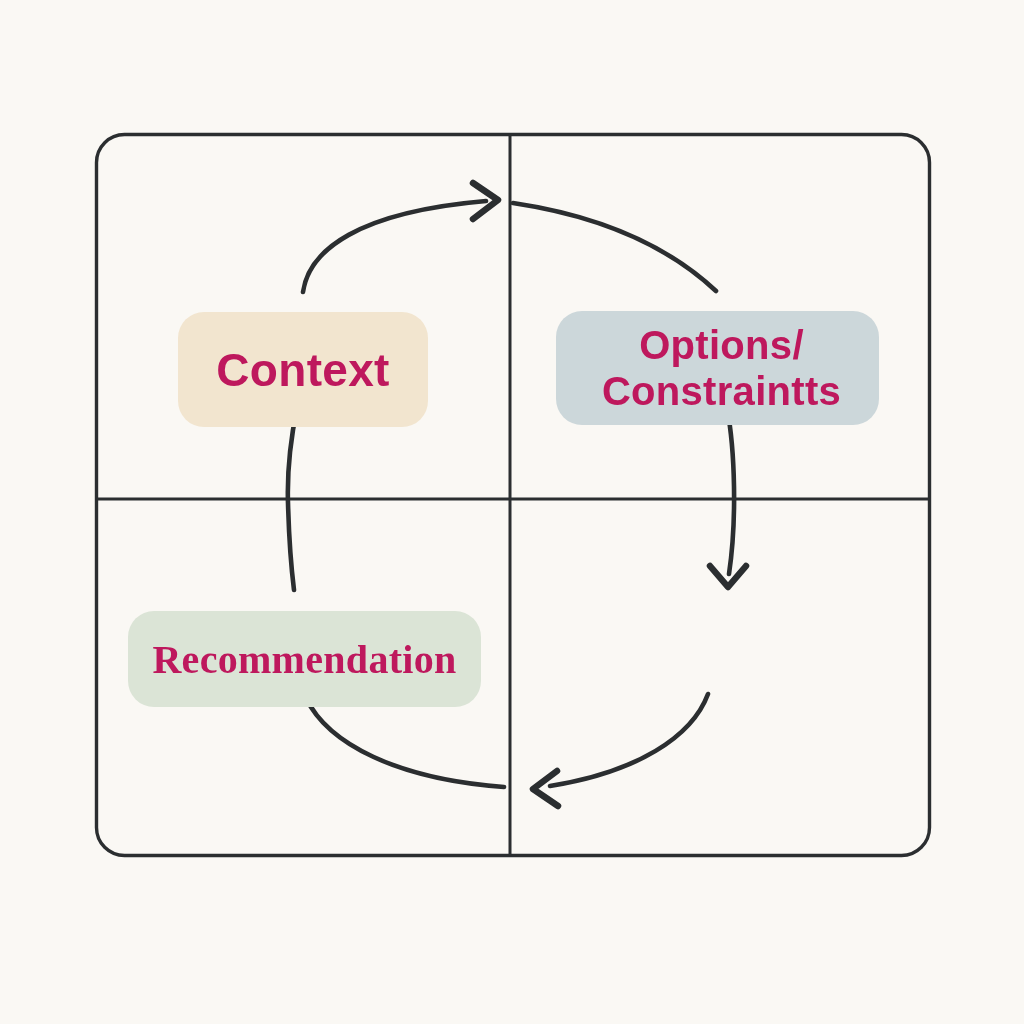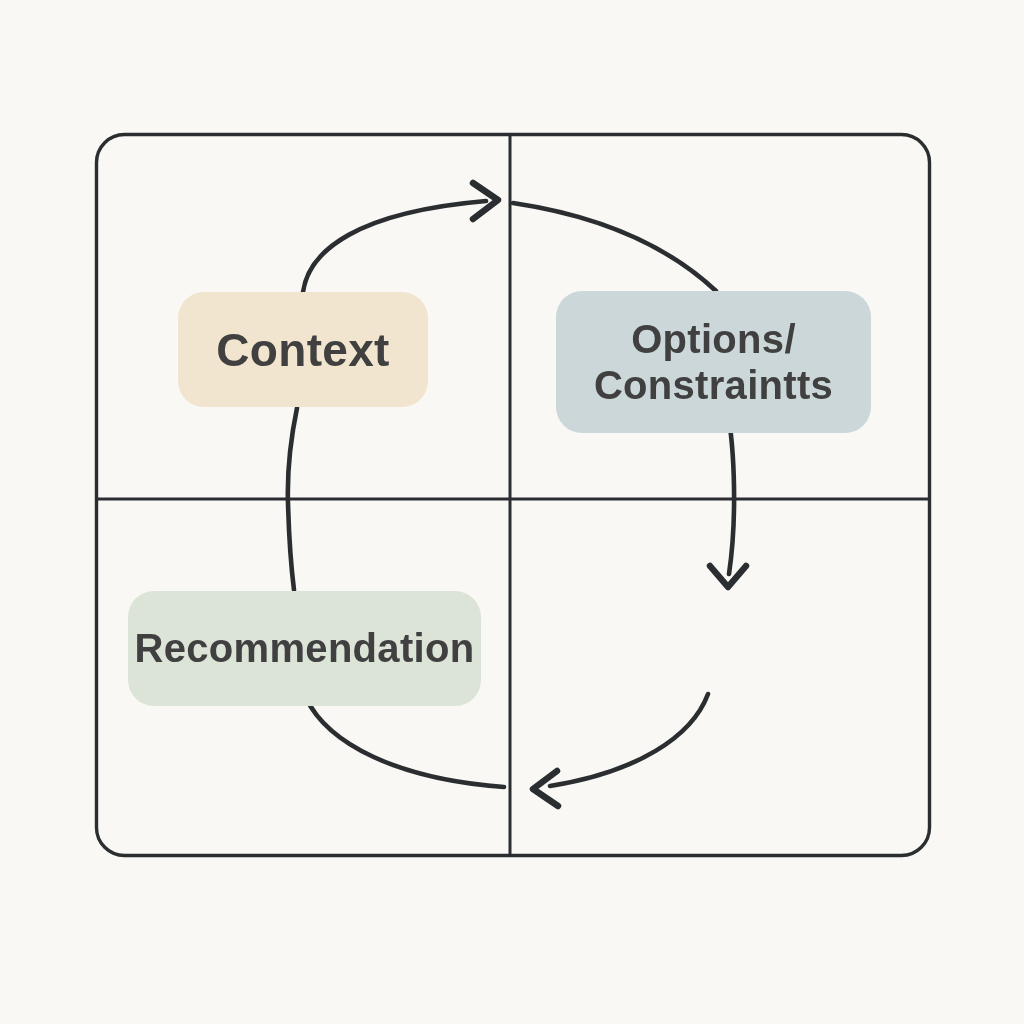--- a/index.html
+++ b/index.html
@@ -22,36 +22,38 @@
     width: 1024px;
     height: 1024px;
   }
   .node {
     position: absolute;
     display: flex;
     align-items: center;
     justify-content: center;
     text-align: center;
     border-radius: 26px;
-    color: #404040;
+    color: #be185d;
     font-weight: 700;
     letter-spacing: 0.3px;
+    margin-top: 20px;
   }
   .node .label { display: block; }
   .node-context {
     left: 178px; top: 292px; width: 250px; height: 115px;
     font-size: 46px;
   }
   .node-options {
-    left: 556px; top: 291px; width: 315px; height: 142px;
-    font-size: 40px; line-height: 46px;
+    left: 556px; top: 291px; width: 315px; height: 114px;
+    font-size: 40px; line-height: 46px; padding-left: 8px;
   }
   .node-recommendation {
-    left: 128px; top: 591px; width: 353px; height: 115px;
+    left: 128px; top: 591px; width: 353px; height: 96px;
     font-size: 40px;
+    font-family: Liberation Serif, serif;
   }
   .node-nextsteps {
     left: 557px; top: 589px; width: 312px; height: 105px;
     font-size: 46px;
   }
 </style>
 </head>
 <body>
 
 <div class="stage">

